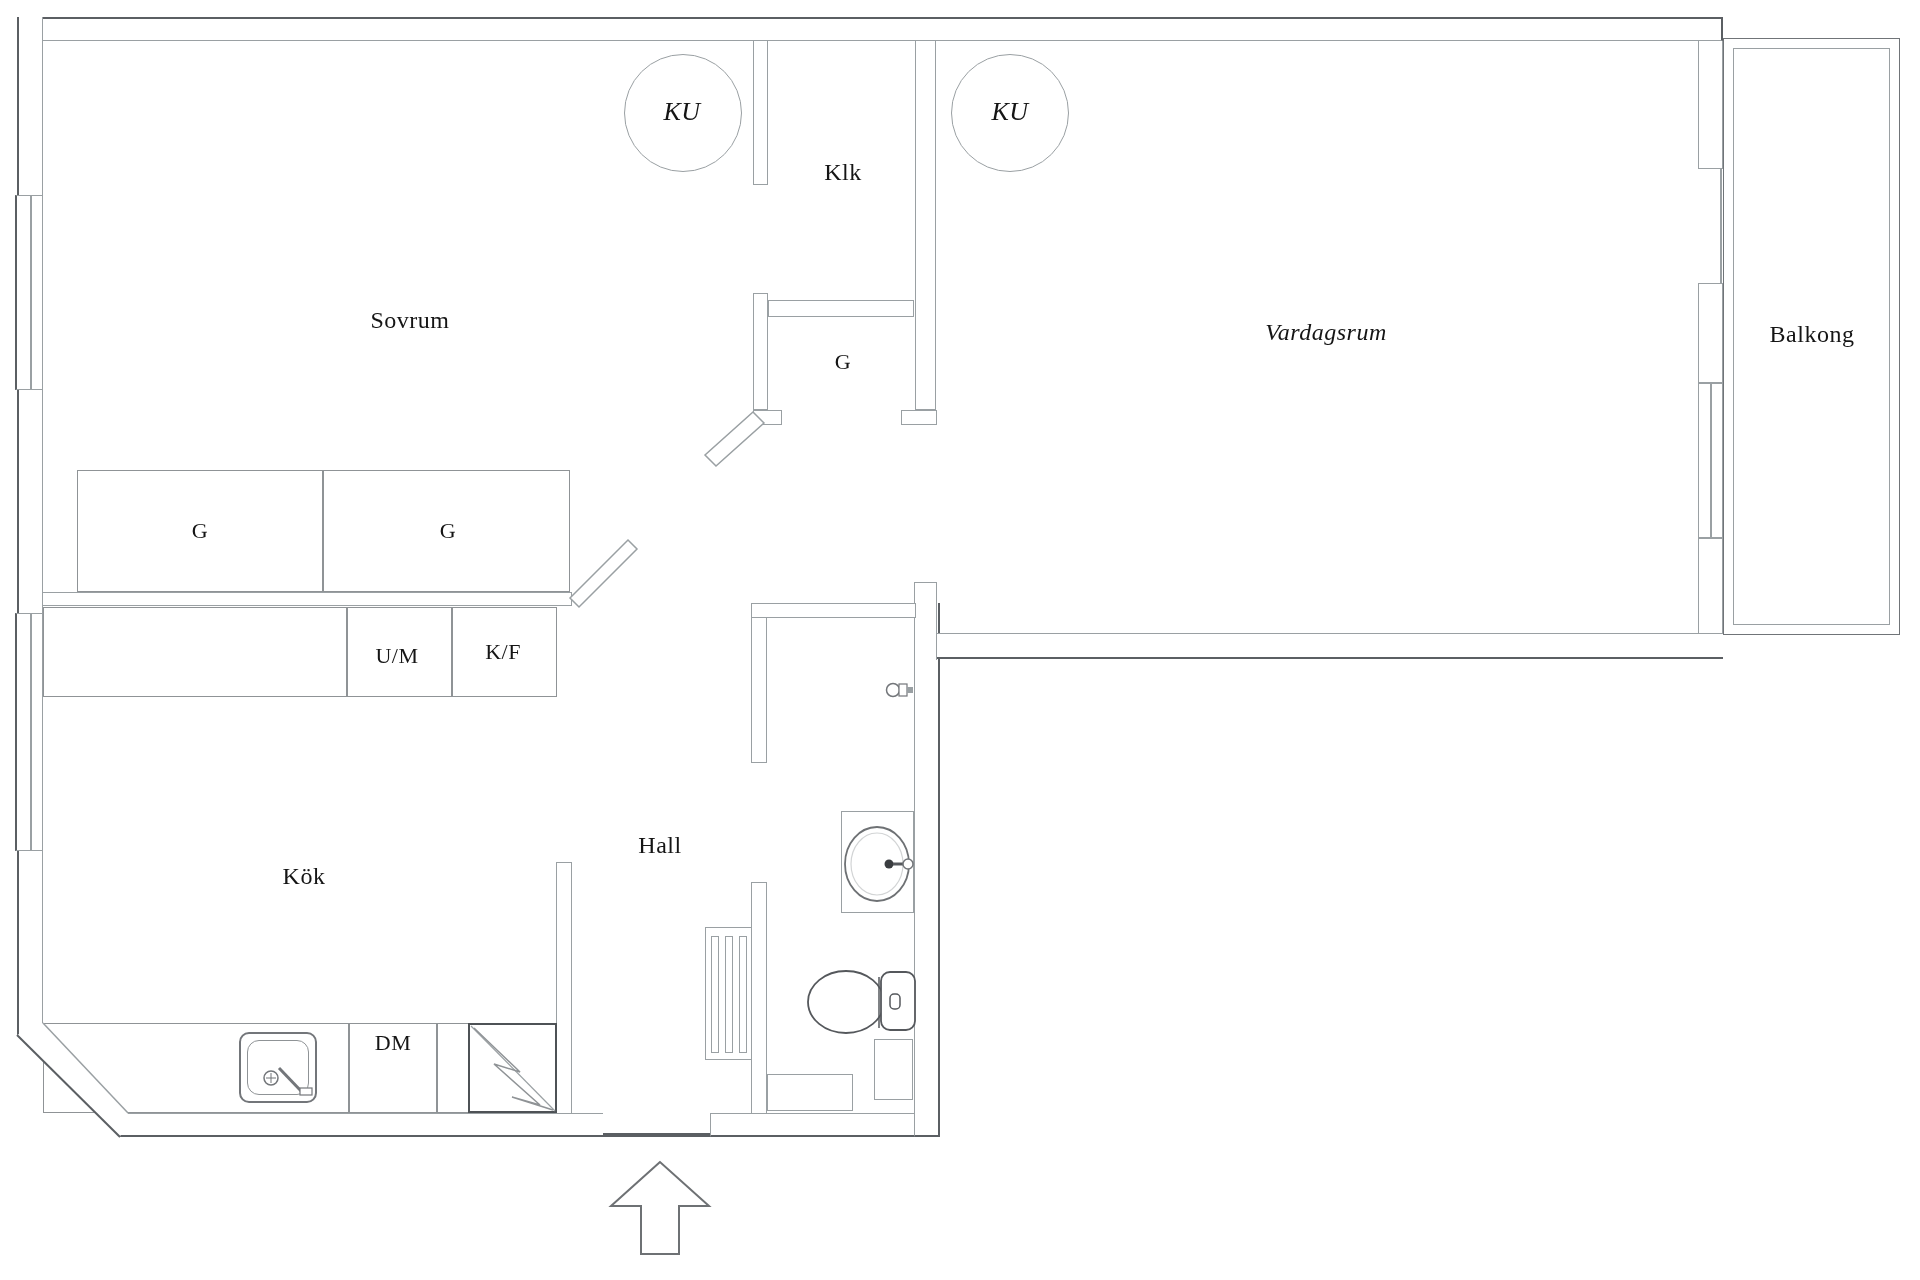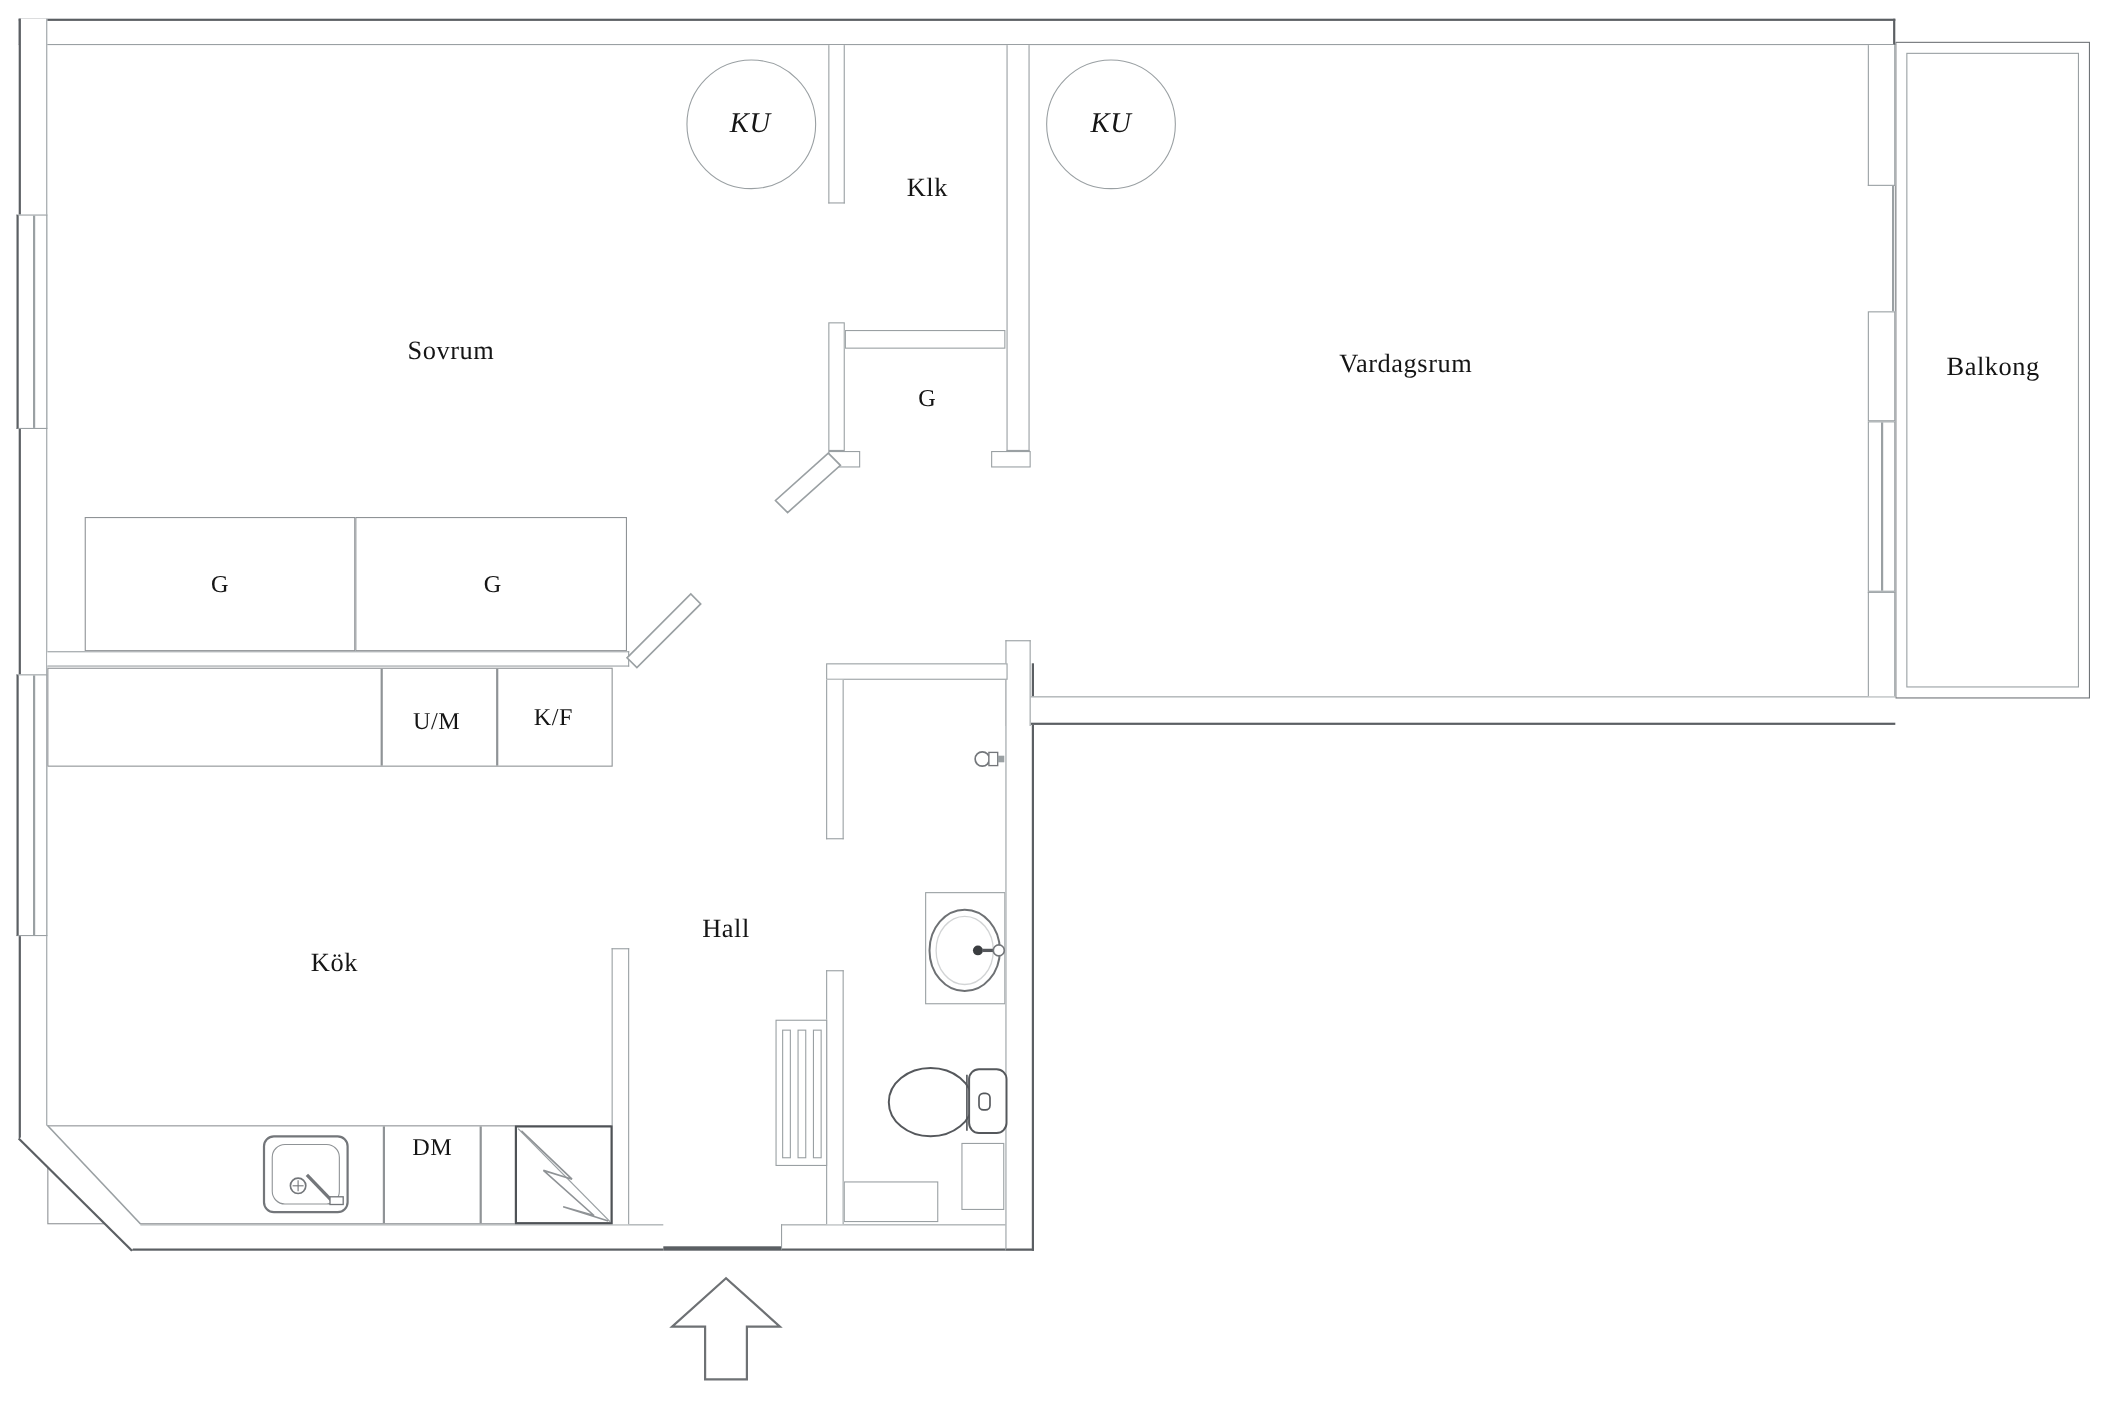--- a/index.html
+++ b/index.html
@@ -149,21 +149,21 @@
 
     <circle cx="893" cy="690" r="6.5" fill="#ffffff" stroke="#73767a" stroke-width="1.5"></circle>
     <rect x="899" y="684" width="8" height="12" fill="#ffffff" stroke="#73767a" stroke-width="1.2"></rect>
     <rect x="907" y="687" width="6" height="6" fill="#9aa0a3"></rect>
 
     <polygon points="660,1162 611,1206 641,1206 641,1254 679,1254 679,1206 709,1206" fill="#ffffff" stroke="#6e7174" stroke-width="2"></polygon>
   </svg>
 
   <div class="lbl" style="left:410px;top:320px;">Sovrum</div>
   <div class="lbl" style="left:843px;top:172px;text-align:right;">Klk</div>
-  <div class="lbl" style="left:1278px;top:332px;">Vardagsrum</div>
+  <div class="lbl" style="left:1326px;top:332px;font-style:italic;">Vardagsrum</div>
   <div class="lbl" style="left:1812px;top:334px;">Balkong</div>
   <div class="lbl" style="left:304px;top:864px;margin-top:12px;">Kök</div>
   <div class="lbl" style="left:660px;top:845px;">Hall</div>
   <div class="lbl ku" style="left:682px;top:112px;">KU</div>
   <div class="lbl ku" style="left:1010px;top:112px;">KU</div>
   <div class="lbl small" style="left:843px;top:362px;">G</div>
   <div class="lbl small" style="left:200px;top:531px;">G</div>
   <div class="lbl small" style="left:448px;top:531px;">G</div>
   <div class="lbl small" style="left:397px;top:656px;">U/M</div>
   <div class="lbl small" style="left:503px;top:652px;">K/F</div>

